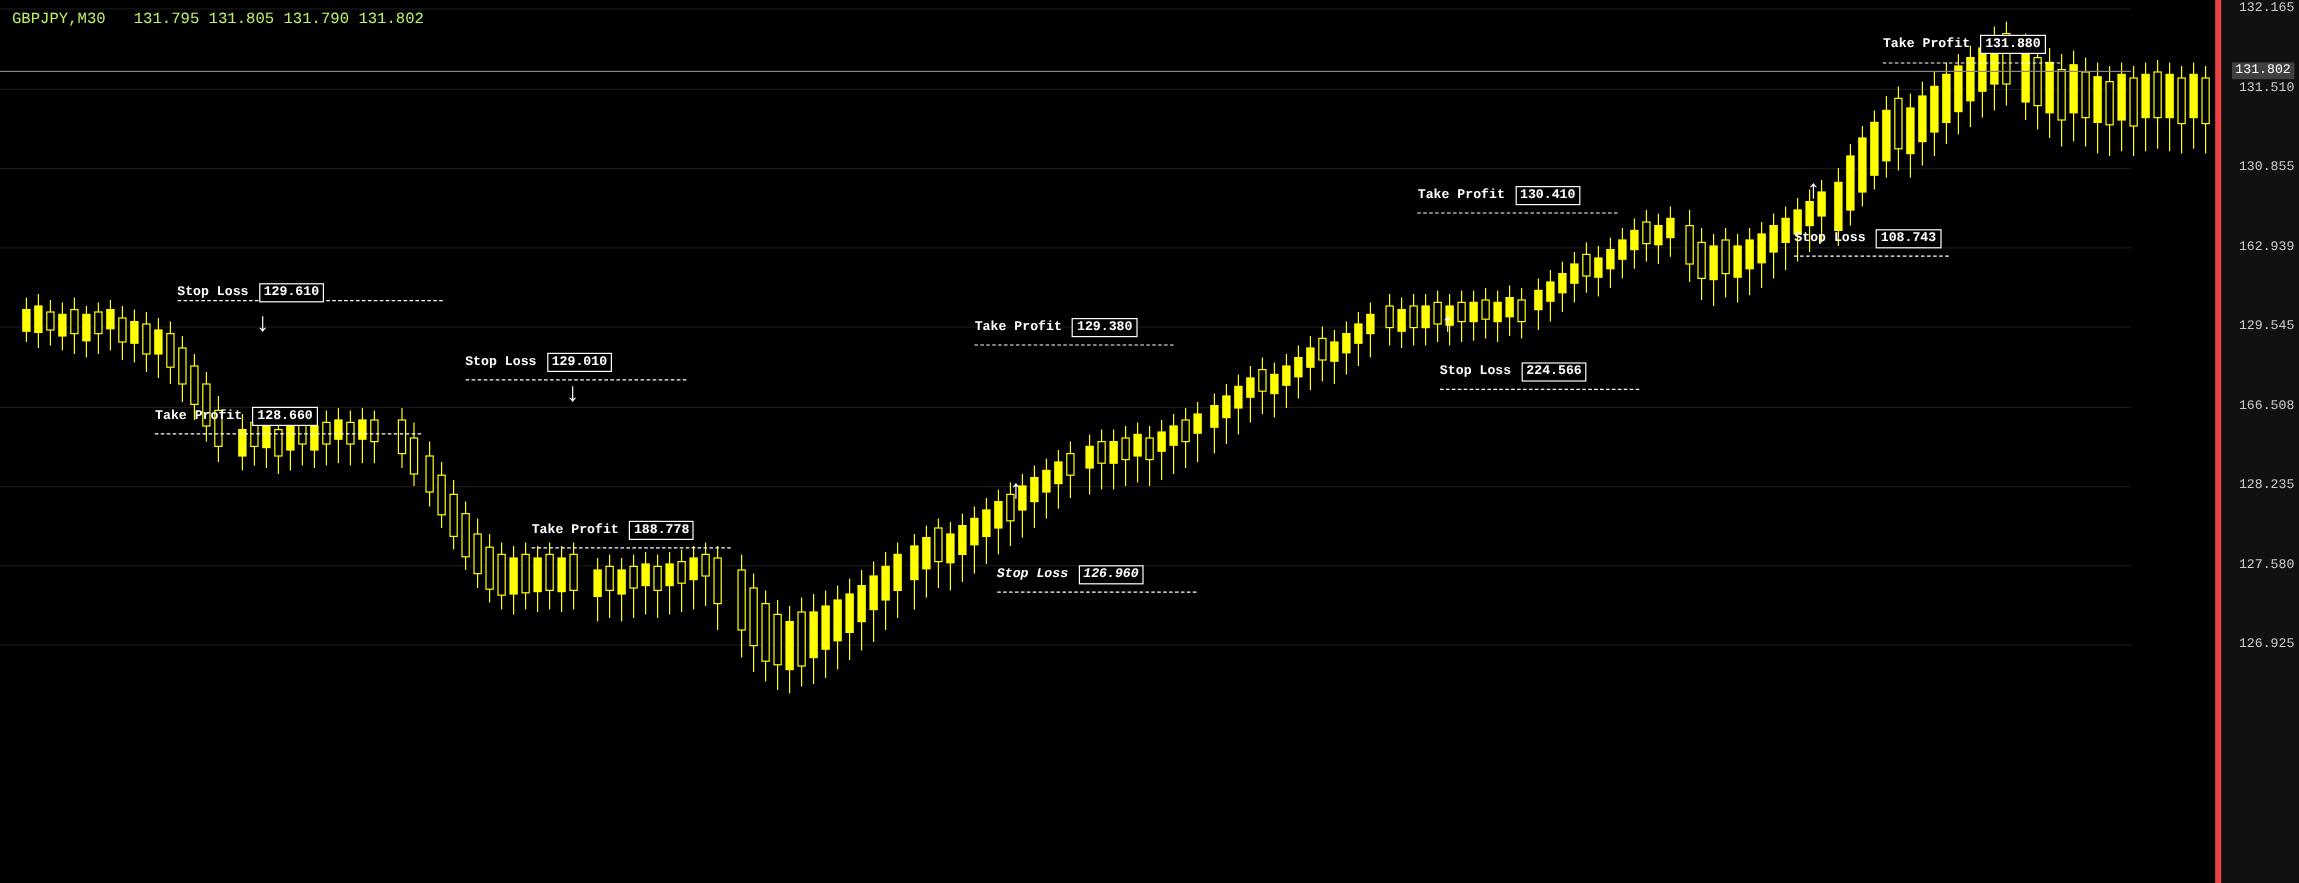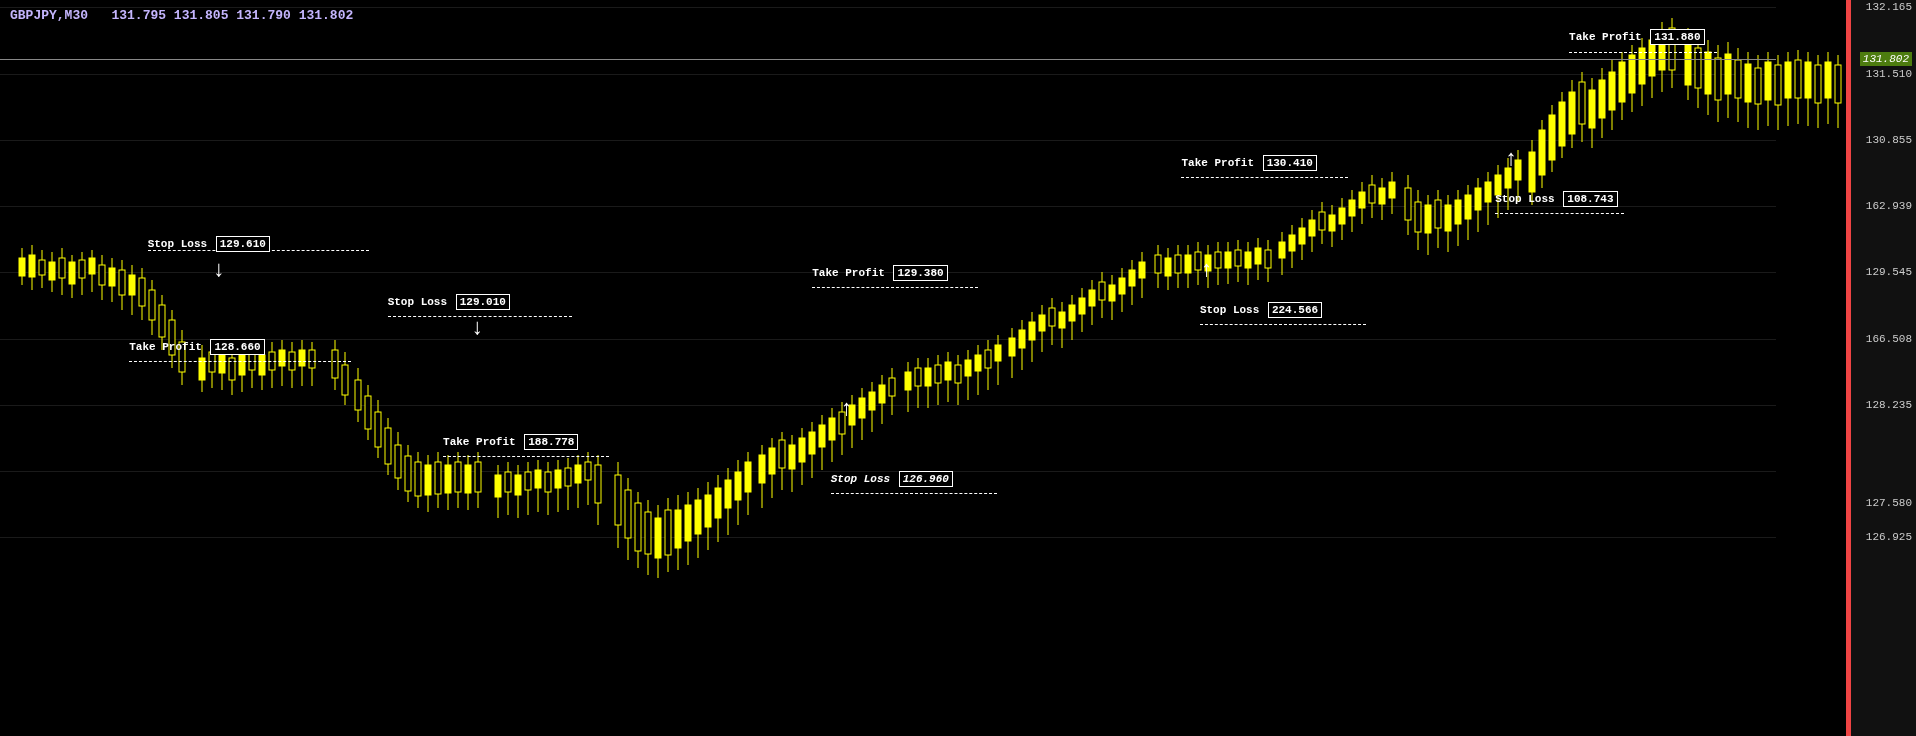--- a/index.html
+++ b/index.html
@@ -13,23 +13,23 @@
     #chart-container {
       position: relative;
       width: 1916px;
       height: 736px;
       background: #000;
     }
     #chart-title {
       position: absolute;
       top: 8px;
       left: 10px;
-      color: #c4b5fd;
+      color: #bef264;
       font-size: 13px;
-      font-weight: bold;
+      font-weight: normal;
       z-index: 10;
     }
     
     #price-axis {
       position: absolute;
       right: 0;
       top: 0;
       width: 70px;
       height: 100%;
       background: #111;
@@ -579,24 +579,24 @@
     <div class="arrow-up" style="left:45.5%; top:54%;">↑</div>
 
     <div class="arrow-up" style="left:65%; top:35%;">↑</div>
 
     <div class="arrow-up" style="left:81.5%; top:20%;">↑</div>
   </div>
 
   <div id="price-axis">
     <div class="price-label" style="top:1%;">132.165</div>
     <div class="price-label" style="top:8%;">
-      <span style="background:#4d7c0f; padding:1px 3px; color:#fff;font-style:italic;">131.802</span>
+      <span style="background:#404040; padding:1px 3px; color:#fff;">131.802</span>
     </div>
     <div class="price-label" style="top:10%;">131.510</div>
     <div class="price-label" style="top:19%;">130.855</div>
     <div class="price-label" style="top:28%;">162.939</div>
     <div class="price-label" style="top:37%;">129.545</div>
     <div class="price-label" style="top:46%;">166.508</div>
     <div class="price-label" style="top:55%;">128.235</div>
-    <div class="price-label" style="top:64%;margin-top:32px;">127.580</div>
+    <div class="price-label" style="top:64%;">127.580</div>
     <div class="price-label" style="top:73%;">126.925</div>
   </div>
 </div>
 
 </body></html>

